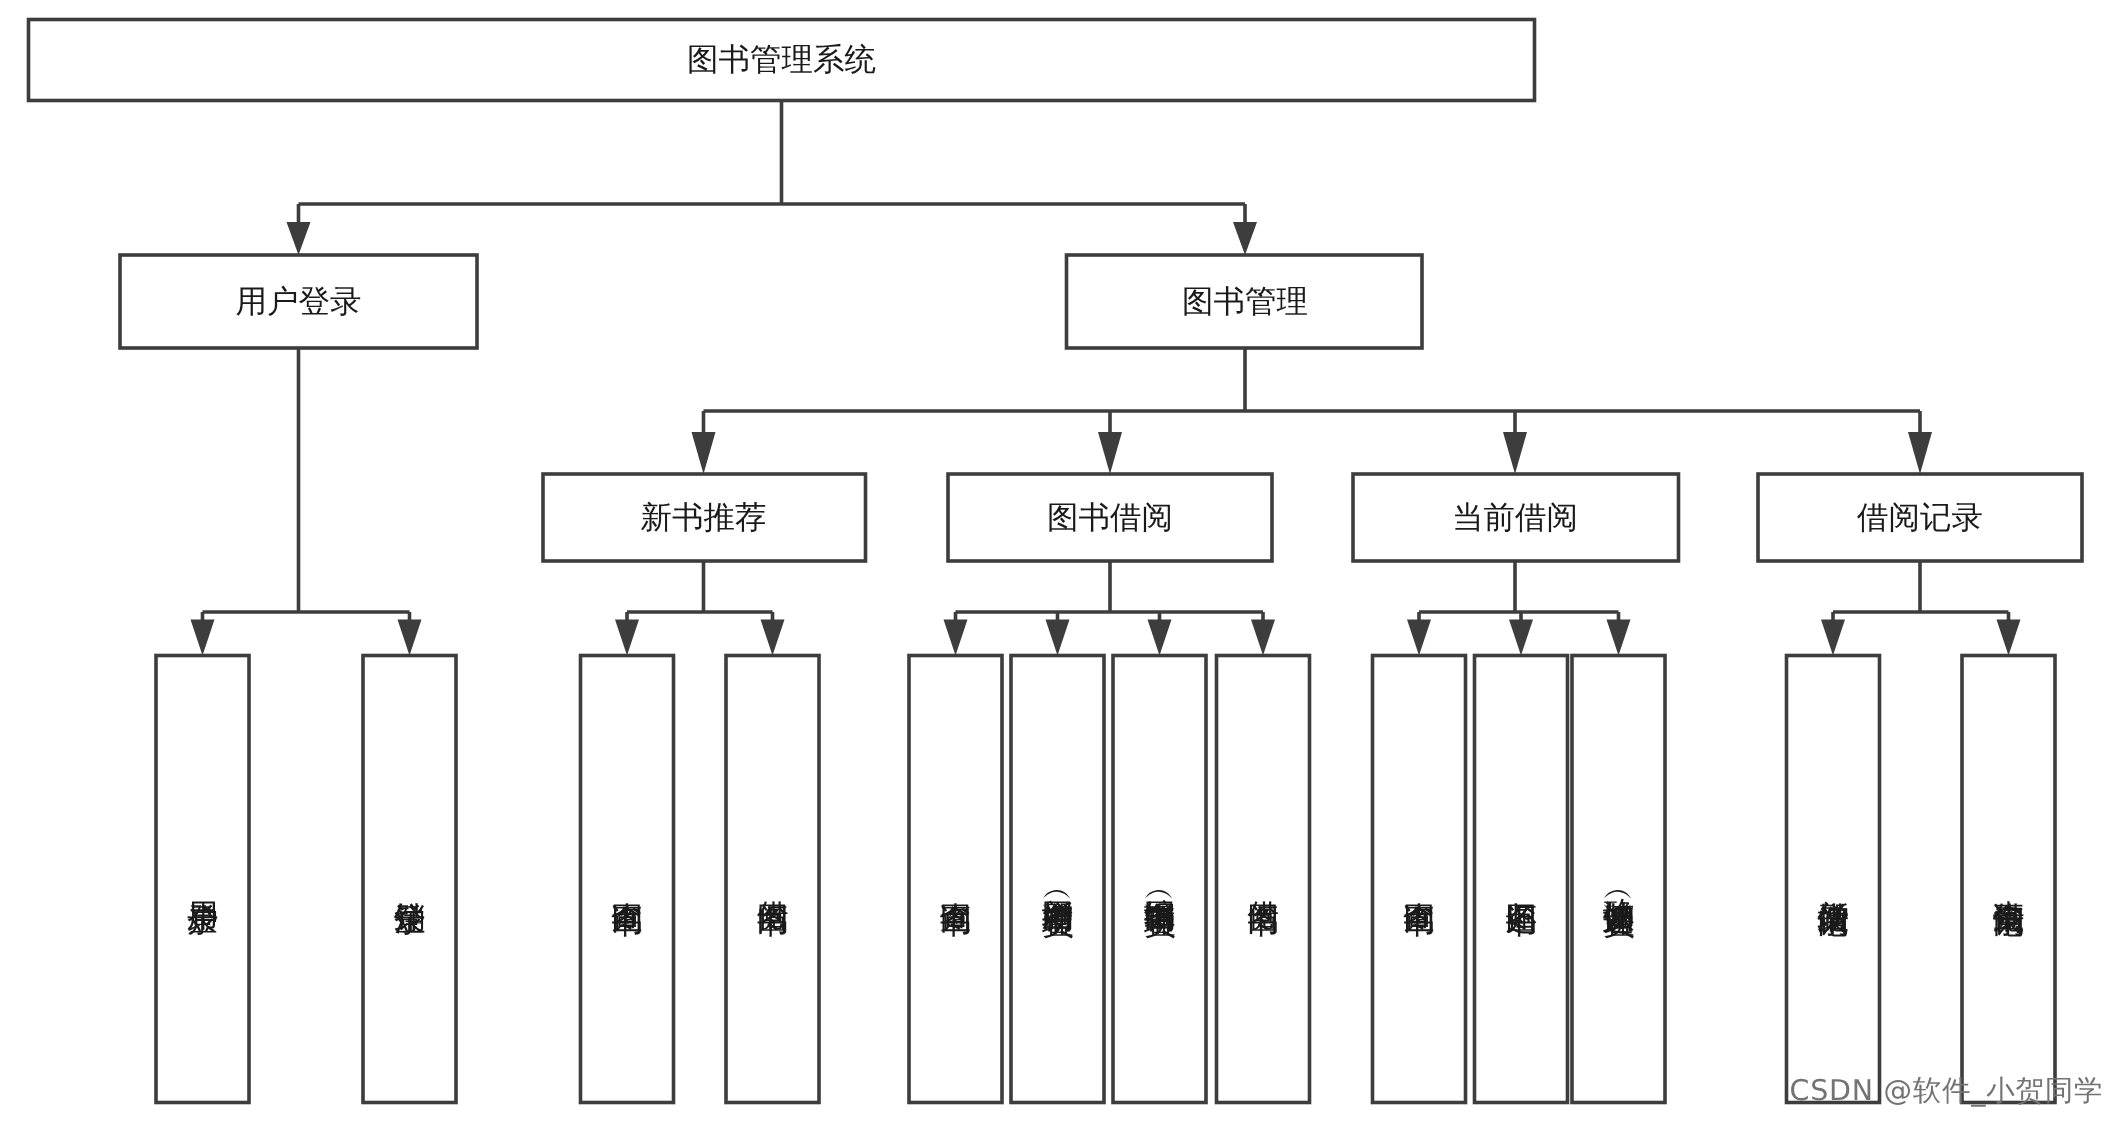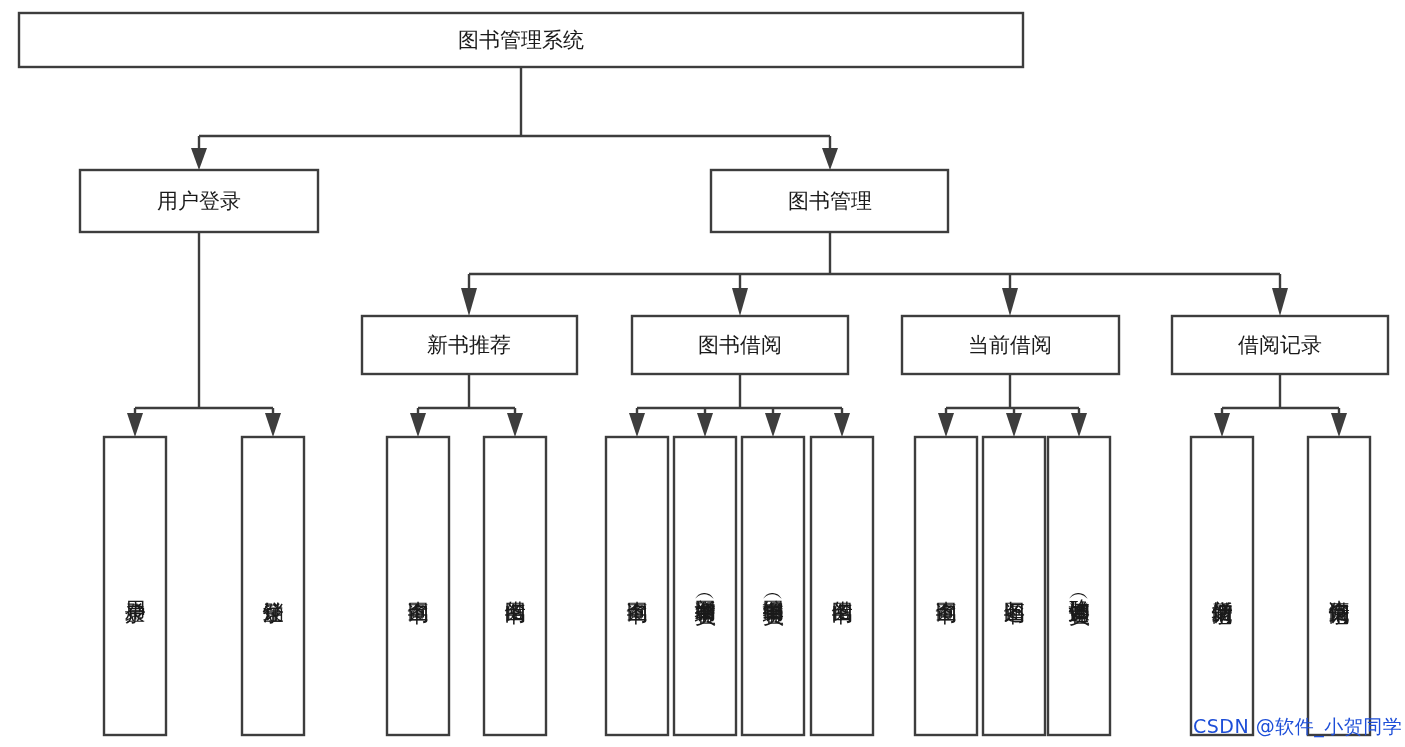--- a/index.html
+++ b/index.html
@@ -63,21 +63,21 @@
     align-items: center;
     justify-content: center;
     letter-spacing: 1px;
     white-space: nowrap;
     pointer-events: none;
   }
   .watermark {
     position: absolute;
     font-family: "DejaVu Sans", "Liberation Sans", sans-serif;
     font-size: 19px;
-    color: #1d4ed8;
+    color: #737373;
     white-space: nowrap;
     letter-spacing: 0.5px;
   }
 </style>
 </head>
 <body>
 
 <div id="diagram-root">
 
   <svg id="diagram-svg" viewBox="0 0 1405 747" xmlns="http://www.w3.org/2000/svg">

